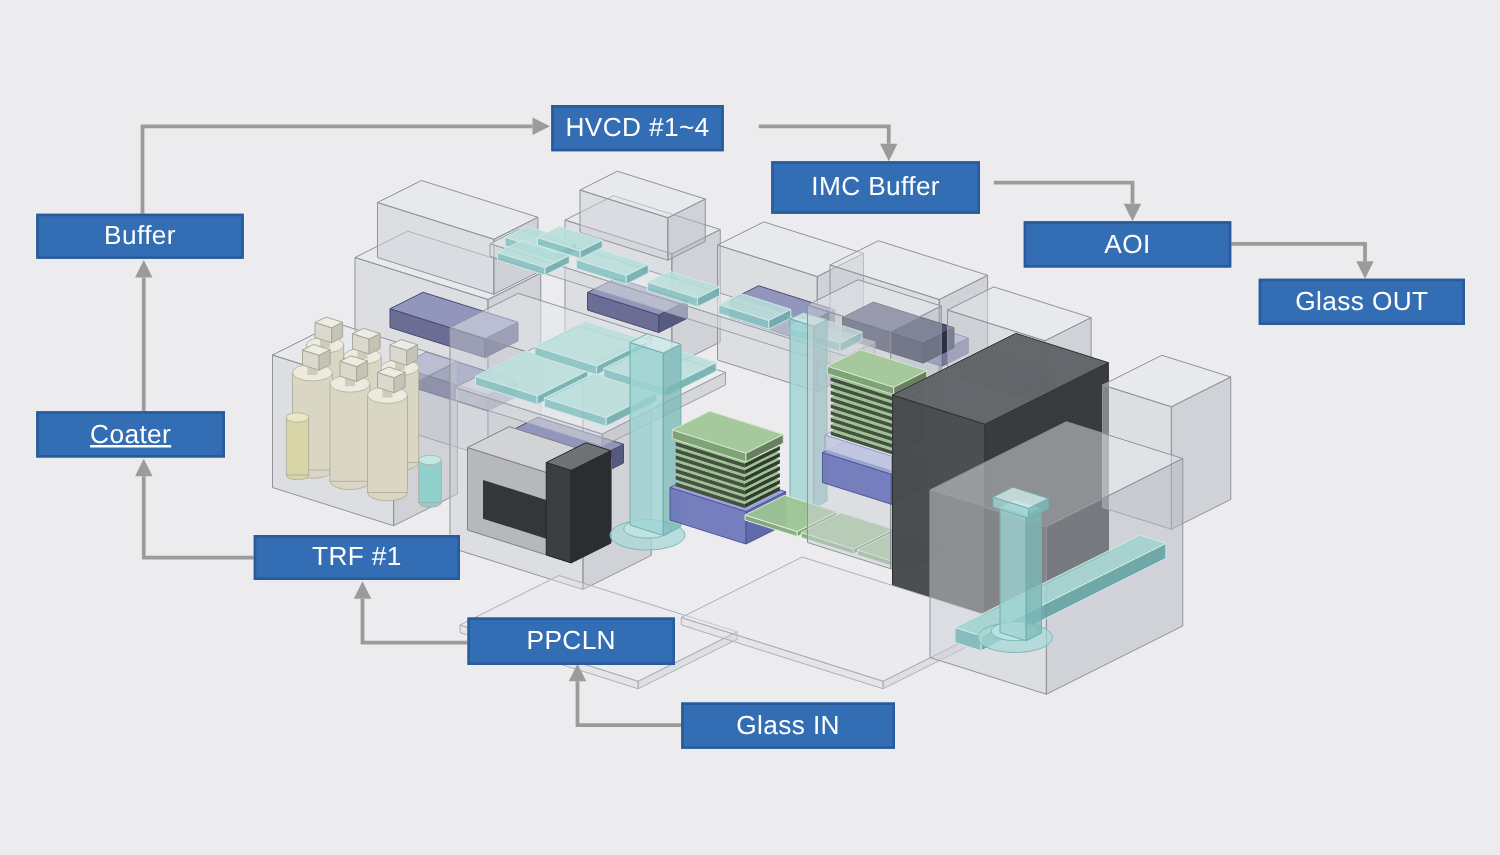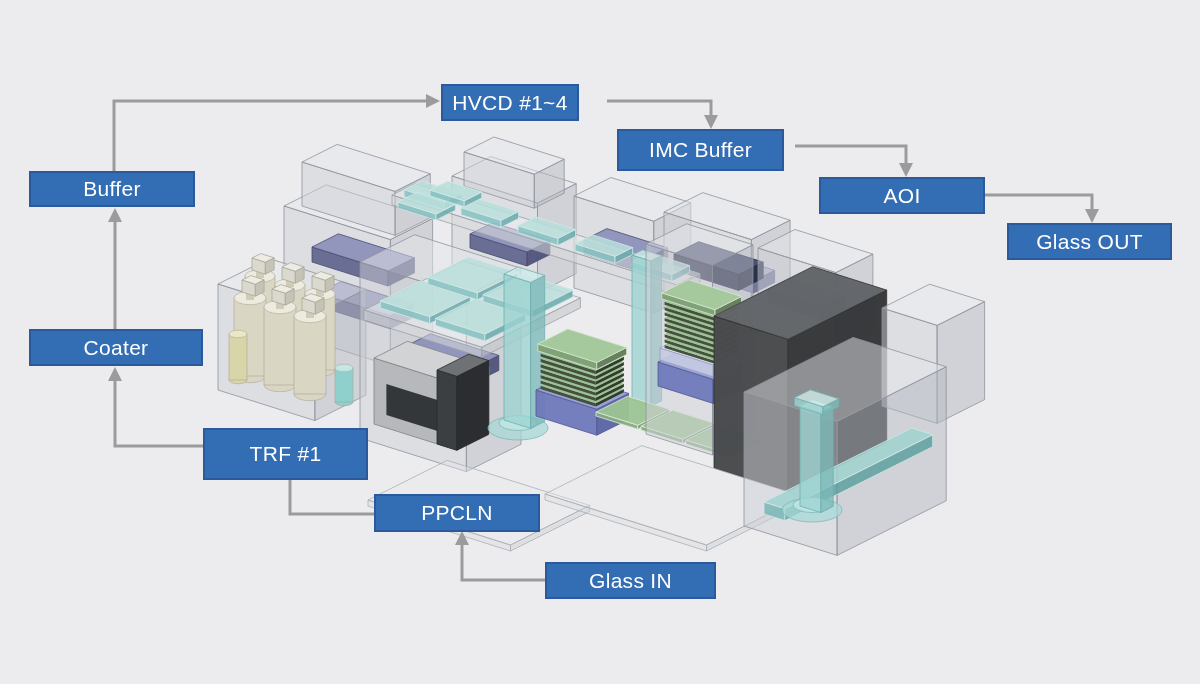--- a/index.html
+++ b/index.html
@@ -12,22 +12,22 @@
   .node{
     position:absolute;display:flex;align-items:center;justify-content:center;
     background:#336db3;border:2px solid #2a5a9c;box-sizing:border-box;
     color:#fff;font-size:21px;letter-spacing:.3px;white-space:nowrap;
   }
   .n-buffer   {left:29px; top:171px; width:166px;height:36px;}
   .n-hvcd     {left:441px;top:84px;  width:138px;height:37px;}
   .n-imc      {left:617px;top:129px; width:167px;height:42px;}
   .n-aoi      {left:819px;top:177px; width:166px;height:37px;}
   .n-glassout {left:1007px;top:223px;width:165px;height:37px;}
-  .n-coater   {left:29px; top:329px; width:174px;height:37px;}
-  .n-trf      {left:203px;top:428px; width:165px;height:52px;}
+  .n-coater   {left:29px; top:329px; width:151px;height:37px;text-decoration:underline;}
+  .n-trf      {left:203px;top:428px; width:165px;height:36px;}
   .n-ppcln    {left:374px;top:494px; width:166px;height:38px;}
   .n-glassin  {left:545px;top:562px; width:171px;height:37px;}
 </style>
 </head>
 <body>
 
 <div id="stage">
 
   <svg id="machine" viewBox="0 0 1200 684" xmlns="http://www.w3.org/2000/svg">
       <polygon points="284.0,332.0 390.4,365.6 390.4,239.6 284.0,206.0" fill="#cdd0d6" fill-opacity="0.5" stroke="#8e939d" stroke-width="0.8" stroke-linejoin="round"></polygon>

